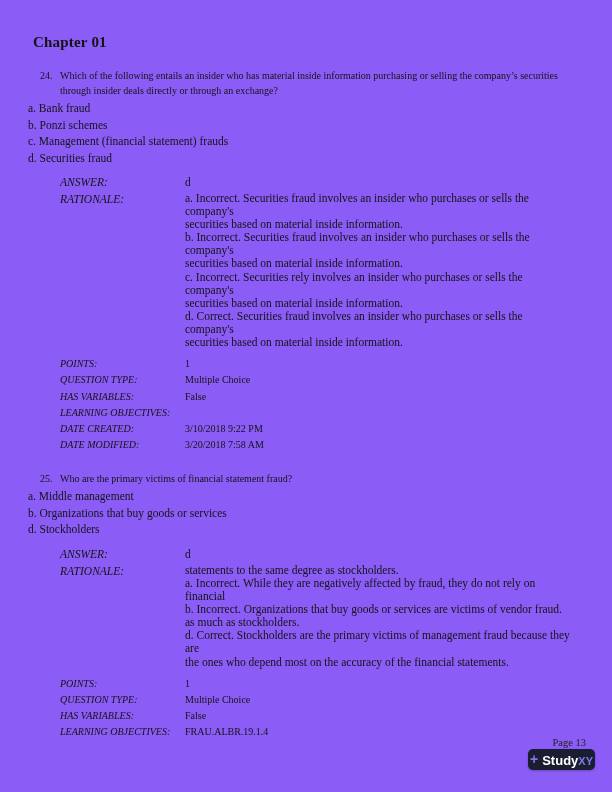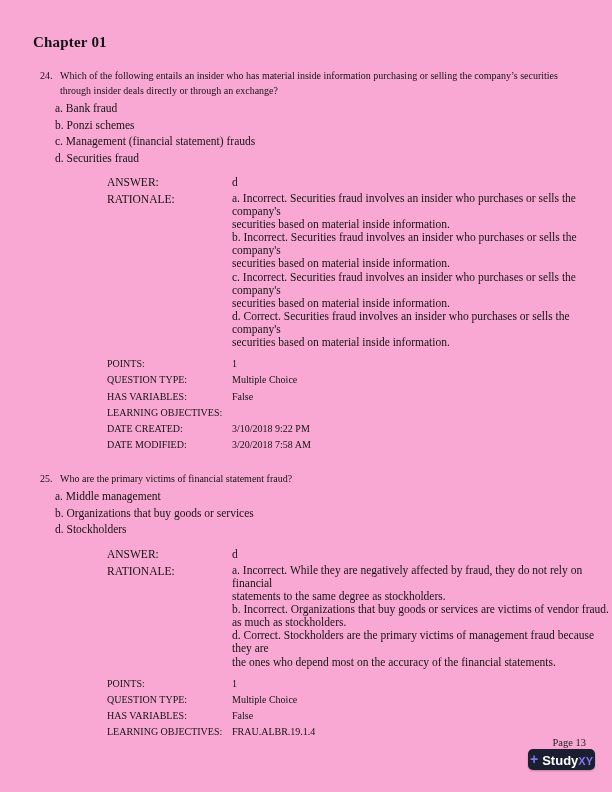--- a/index.html
+++ b/index.html
@@ -1,44 +1,44 @@
 <!DOCTYPE html>
 <html><head>
 <meta charset="utf-8">
 <style>
   html, body { margin: 0; padding: 0; background: #ffffff; }
   .page {
     position: relative;
     width: 612px;
     height: 792px;
-    background: #f9a8d4;
+    background: #8b5cf6;
     font-family: "Liberation Serif", serif;
     color: #141414;
     overflow: hidden;
   }
   .chapter-title {
     margin: 0;
     position: absolute;
     left: 33px;
     top: 34px;
     font-size: 15px;
     font-weight: bold;
     letter-spacing: 0.2px;
   }
   .content { position: absolute; left: 0; top: 68px; width: 612px; }
   .question-block { margin-bottom: 18px; }
   .q-head { display: flex; margin-left: 40px; font-size: 10px; line-height: 15px; }
   .q-num { width: 20px; flex: none; }
   .q-text { max-width: 518px; }
-  .options { margin-left: 55px; margin-top: 2px; }
+  .options { margin-left: 28px; margin-top: 2px; }
   .option { font-size: 11.5px; line-height: 11.5px; margin-top: 5px; }
   .kv-row { display: flex; margin-left: 60px; font-size: 11.5px; }
   .answer-row { margin-top: 11px; line-height: 15px; }
   .rationale-row { margin-top: 2px; }
-  .kv-label { width: 125px; flex: none; line-height: 15px; margin-left: 47px; }
+  .kv-label { font-style: italic; width: 125px; flex: none; line-height: 15px; }
   .kv-value { line-height: 15px; }
   .rationale-lines { max-width: 385px; }
   .rationale-lines div { line-height: 13.1px; font-size: 11.5px; }
   .meta-rows { margin-top: 7px; }
   .meta-row { display: flex; margin-left: 60px; font-size: 10px; line-height: 16.2px; }
   .meta-row .kv-label, .meta-row .kv-value { line-height: 16.2px; }
   .page-number {
     position: absolute;
     right: 26px;
     top: 737px;
@@ -90,21 +90,21 @@
         <span class="kv-label">ANSWER:</span>
         <span class="kv-value">d</span>
       </div>
       <div class="kv-row rationale-row">
         <span class="kv-label">RATIONALE:</span>
         <div class="rationale-lines">
           <div>a. Incorrect. Securities fraud involves an insider who purchases or sells the company's</div>
           <div>securities based on material inside information.</div>
           <div>b. Incorrect. Securities fraud involves an insider who purchases or sells the company's</div>
           <div>securities based on material inside information.</div>
-          <div>c. Incorrect. Securities fraud involves an insider who purchases or sells the company's</div>
+          <div>c. Incorrect. Securities rely involves an insider who purchases or sells the company's</div>
           <div>securities based on material inside information.</div>
           <div>d. Correct. Securities fraud involves an insider who purchases or sells the company's</div>
           <div>securities based on material inside information.</div>
         </div>
       </div>
       <div class="meta-rows">
         <div class="meta-row">
           <span class="kv-label">POINTS:</span>
           <span class="kv-value">1</span>
         </div>
@@ -140,22 +140,22 @@
         <div class="option">b. Organizations that buy goods or services</div>
         <div class="option">d. Stockholders</div>
       </div>
       <div class="kv-row answer-row">
         <span class="kv-label">ANSWER:</span>
         <span class="kv-value">d</span>
       </div>
       <div class="kv-row rationale-row">
         <span class="kv-label">RATIONALE:</span>
         <div class="rationale-lines">
+          <div>statements to the same degree as stockholders.</div>
           <div>a. Incorrect. While they are negatively affected by fraud, they do not rely on financial</div>
-          <div>statements to the same degree as stockholders.</div>
           <div>b. Incorrect. Organizations that buy goods or services are victims of vendor fraud.</div>
           <div>as much as stockholders.</div>
           <div>d. Correct. Stockholders are the primary victims of management fraud because they are</div>
           <div>the ones who depend most on the accuracy of the financial statements.</div>
         </div>
       </div>
       <div class="meta-rows">
         <div class="meta-row">
           <span class="kv-label">POINTS:</span>
           <span class="kv-value">1</span>

